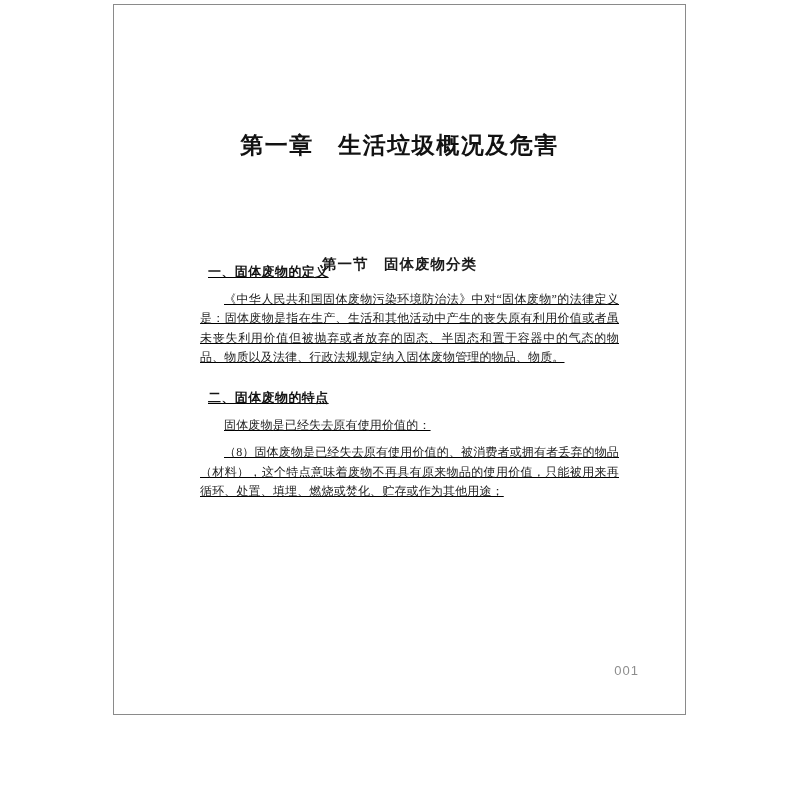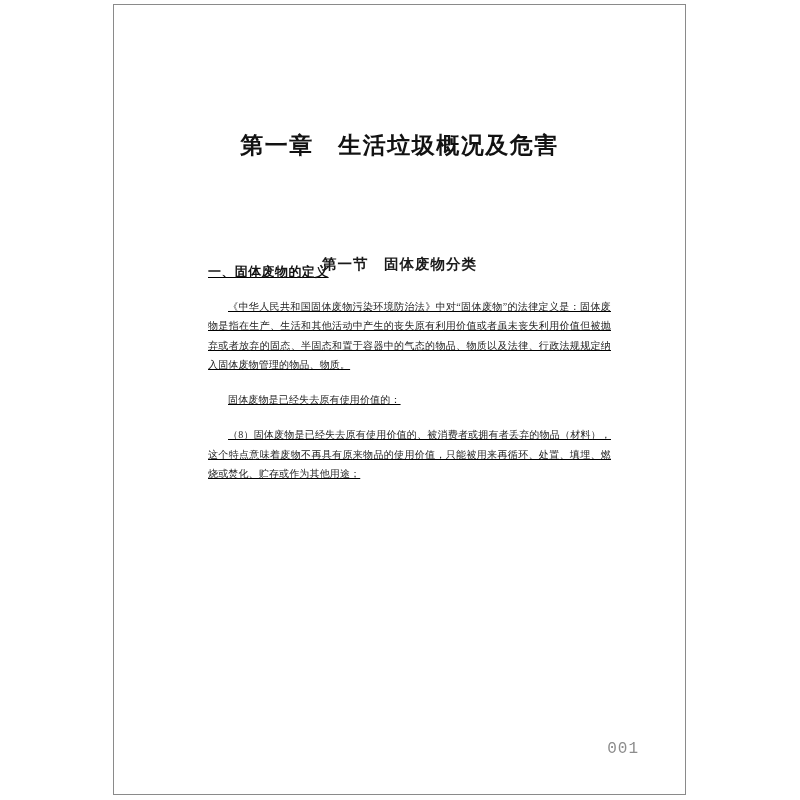--- a/index.html
+++ b/index.html
@@ -12,21 +12,21 @@
     background: #ffffff;
     font-family: "Liberation Serif", "DejaVu Serif", serif;
     overflow: hidden;
   }
 
   #page-frame {
     position: absolute;
     left: 113px;
     top: 4px;
     width: 573px;
-    height: 791px;
+    height: 711px;
     background: #ffffff;
     border: 1px solid #8a8a8a;
     box-sizing: border-box;
     overflow: hidden;
   }
 
   .page-inner {
     position: absolute;
     left: 0;
     top: 0;
@@ -80,59 +80,60 @@
     letter-spacing: 0.4px;
     margin: 0 0 9px 16px;
     white-space: pre;
   }
 
   .sub-heading.second {
     margin-top: 22px;
   }
 
   p.para {
-    margin: 16px;
-    font-size: 10px;
+    margin: 8px;
+    font-size: 12px;
     line-height: 19.3px;
     color: #1e1e1e;
     text-align: justify;
     text-justify: inter-character;
     text-indent: 2em;
     letter-spacing: 0.15px;
   }
 
   
   .folio {
     position: absolute;
     right: 46px;
     bottom: 36px;
-    font-size: 16px;
+    font-size: 13px;
     color: #8d8d8d;
     letter-spacing: 1px;
-    font-family: Liberation Mono, monospace;
+    font-family: Liberation Sans, sans-serif;
   }
 </style>
 </head>
 <body>
 
 <div id="page-frame">
   <div class="page-inner">
 
     <div class="chapter-title">第一章　生活垃圾概况及危害</div>
 
     <div class="section-title">第一节　固体废物分类</div>
 
     <div class="body-col">
 
       <div class="sub-heading">一、固体废物的定义</div>
 
       <p class="para">《中华人民共和国固体废物污染环境防治法》中对“固体废物”的法律定义是：固体废物是指在生产、生活和其他活动中产生的丧失原有利用价值或者虽未丧失利用价值但被抛弃或者放弃的固态、半固态和置于容器中的气态的物品、物质以及法律、行政法规规定纳入固体废物管理的物品、物质。</p>
 
 
 
+      <div class="sub-heading second">二、固体废物的特点</div>
 
       <p class="para">固体废物是已经失去原有使用价值的：</p>
 
       <p class="para">（8）固体废物是已经失去原有使用价值的、被消费者或拥有者丢弃的物品（材料），这个特点意味着废物不再具有原来物品的使用价值，只能被用来再循环、处置、填埋、燃烧或焚化、贮存或作为其他用途；</p>
 
 
 
     </div>
 
     <div class="folio">001</div>

